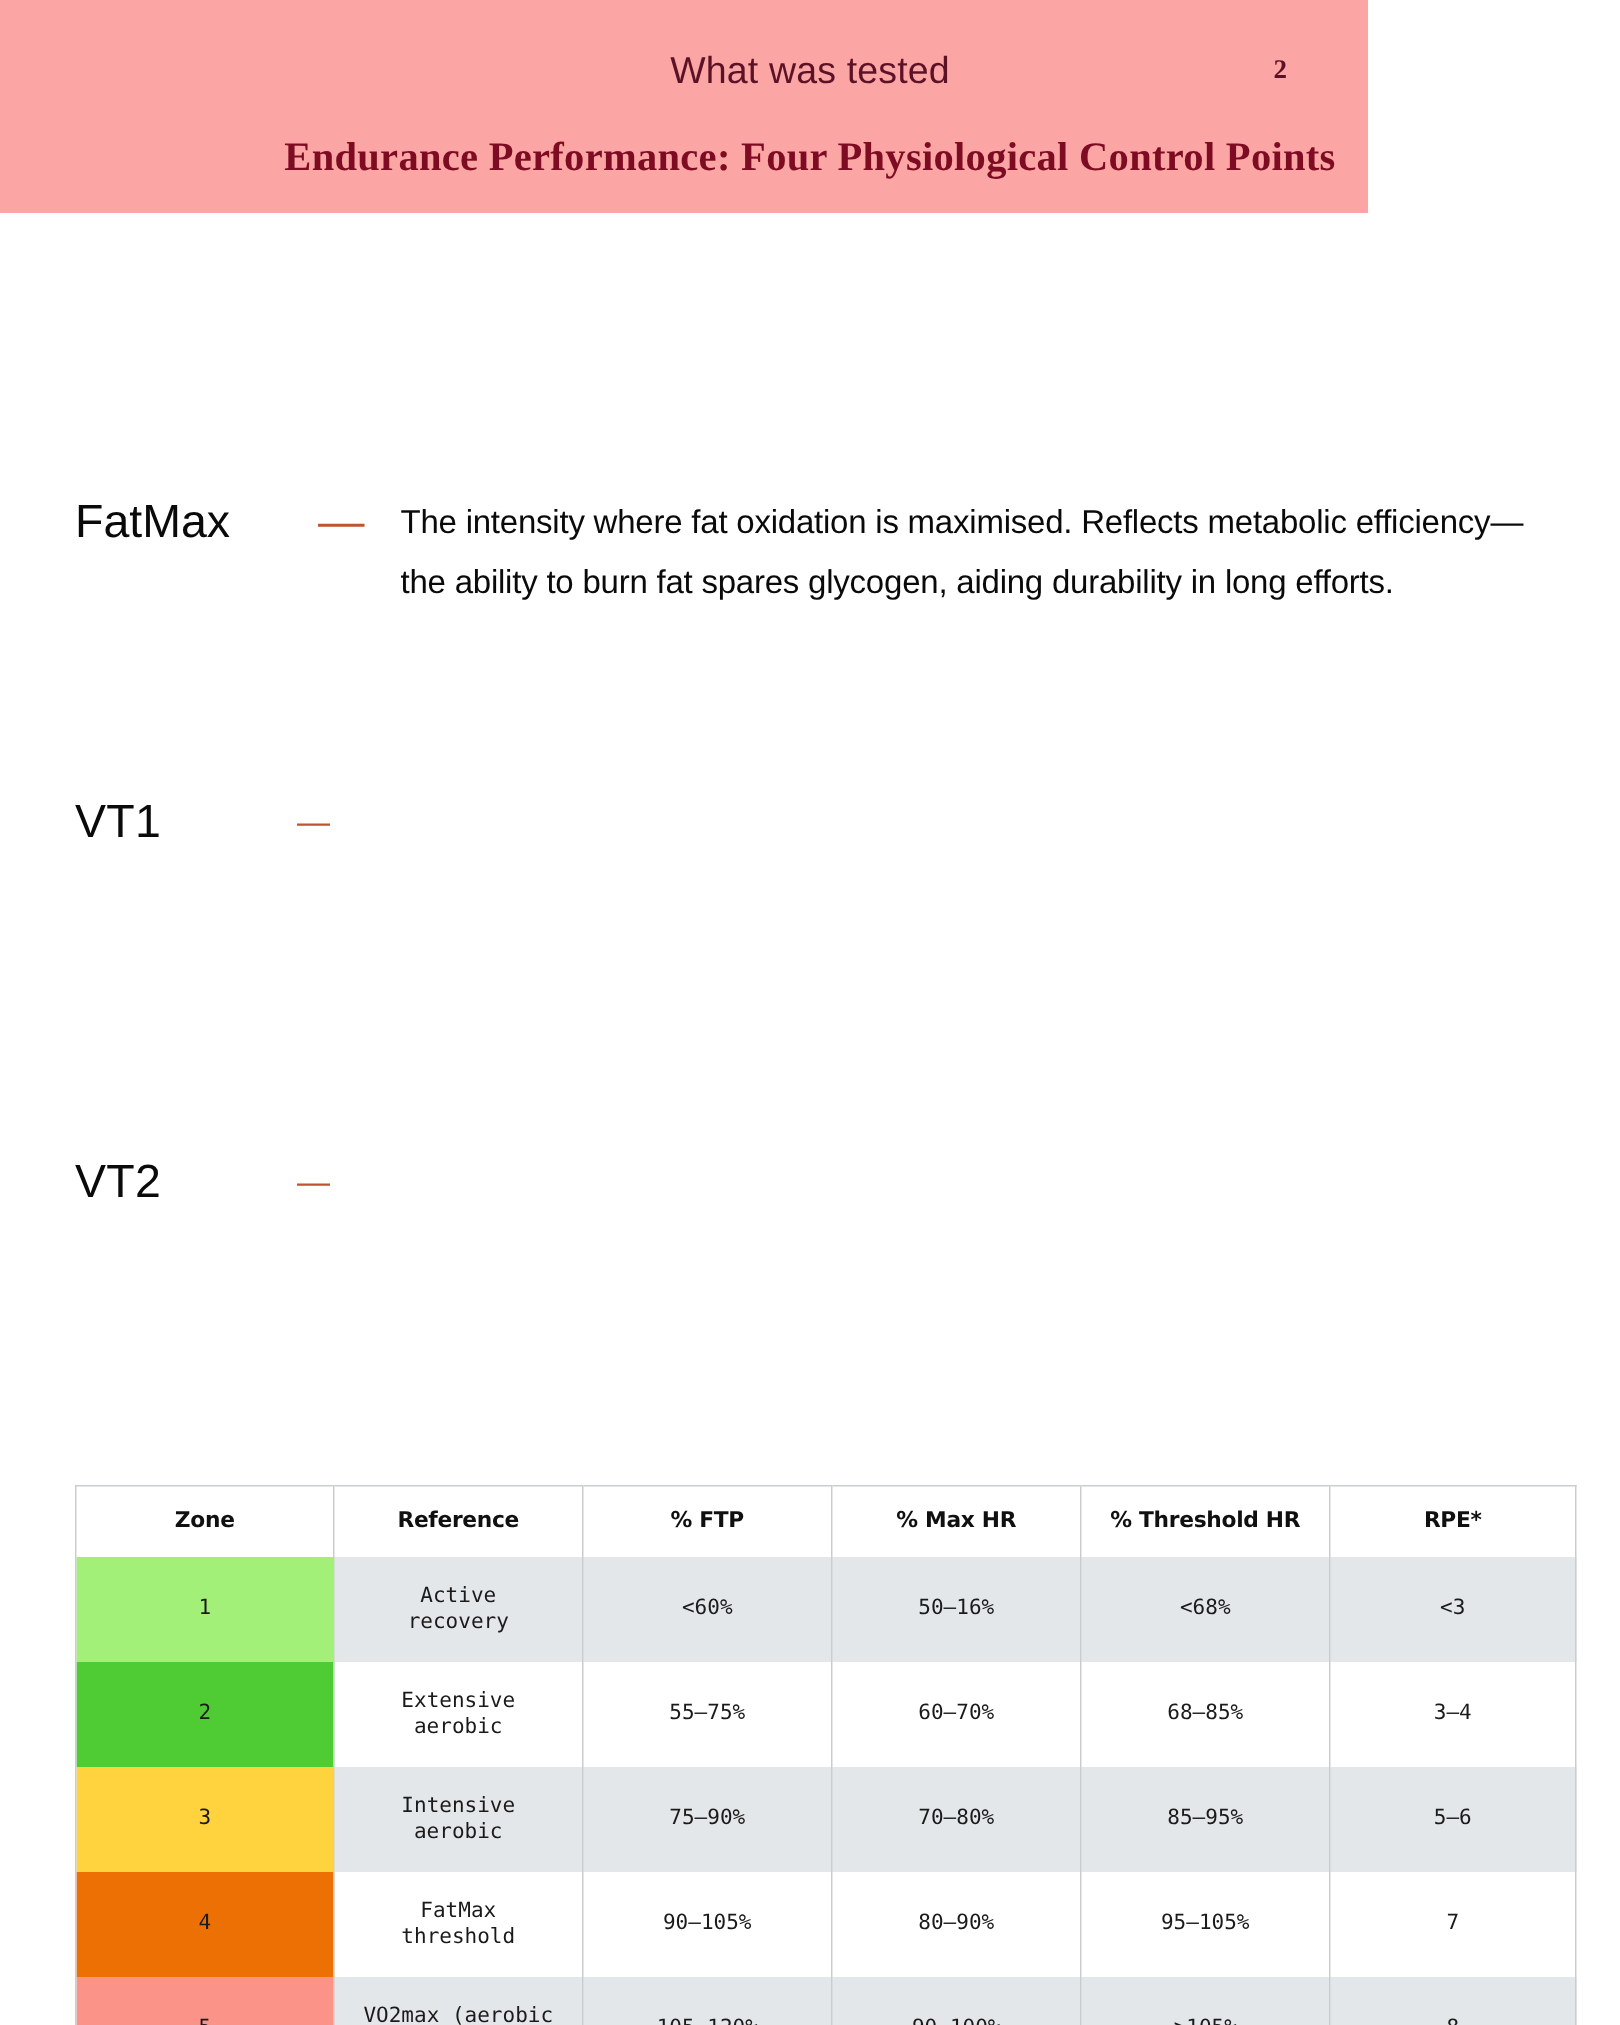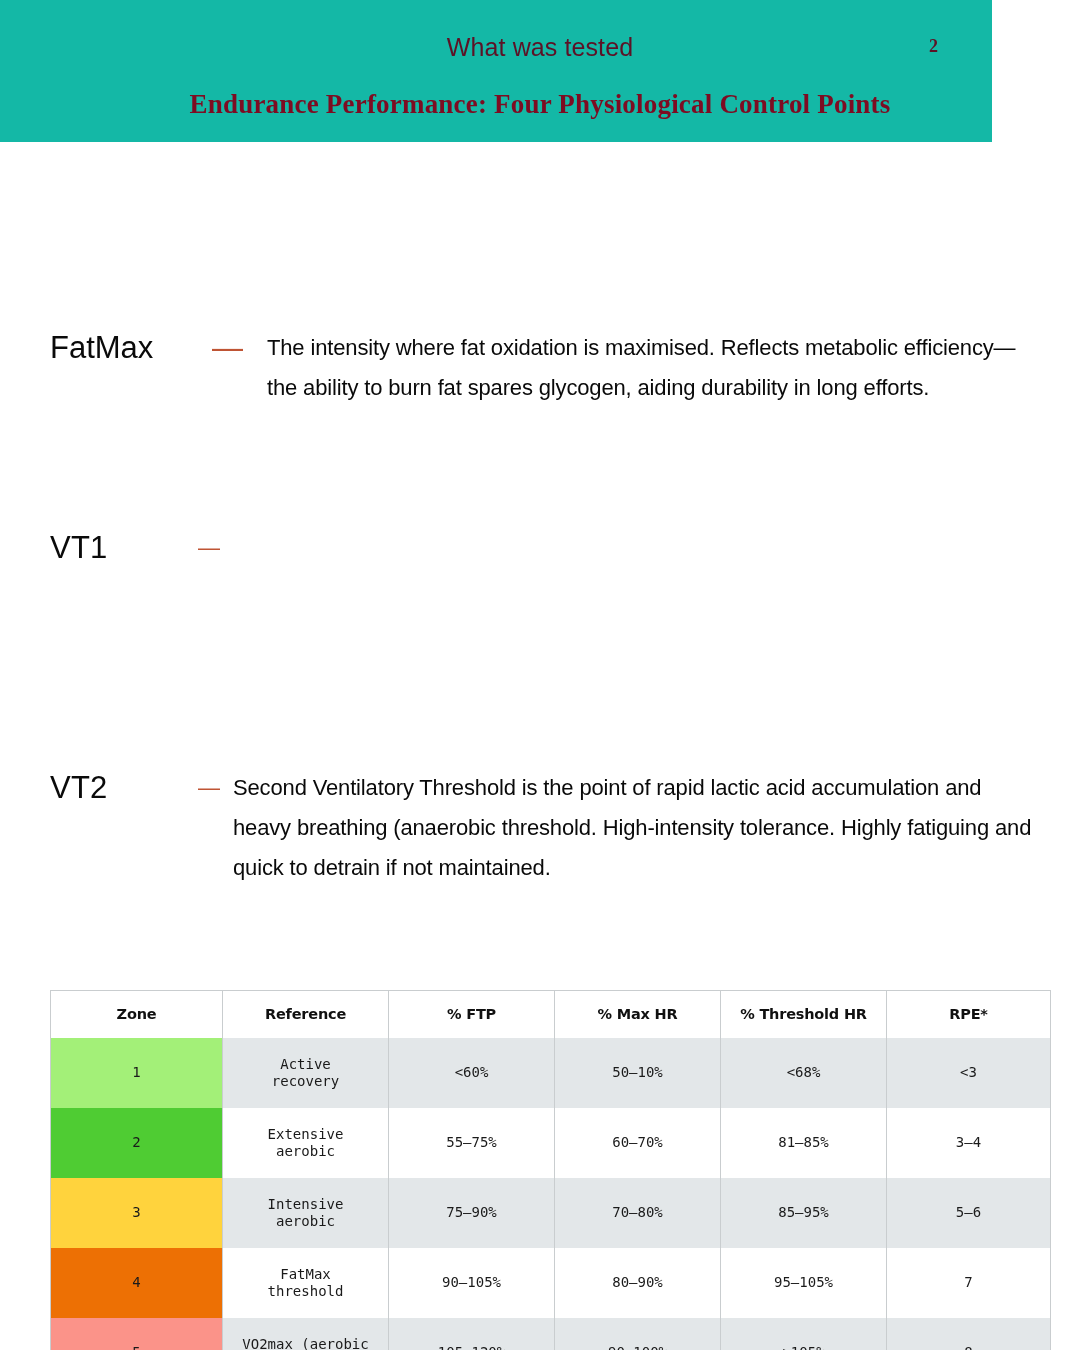--- a/index.html
+++ b/index.html
@@ -16,23 +16,23 @@
     position: relative;
     width: 1080px;
     height: 1350px;
     background: #ffffff;
     overflow: hidden;
   }
 
   
   .header-band {
     position: relative;
-    width: 992px;
+    width: 912px;
     height: 142px;
-    background: #14b8a6;
+    background: #fca5a5;
   }
 
   .eyebrow {
     position: absolute;
     top: 33px;
     left: 0;
     width: 1080px;
     text-align: center;
     font-family: "Liberation Sans", sans-serif;
     font-size: 25px;
@@ -215,21 +215,20 @@
     </div>
 
     <div class="def-row" id="row-vt1">
       <div class="def-term">VT1</div>
       <div class="def-dash small">—</div>
     </div>
 
     <div class="def-row" id="row-vt2">
       <div class="def-term">VT2</div>
       <div class="def-dash small">—</div>
-      <div class="def-desc">Second Ventilatory Threshold is the point of rapid lactic acid accumulation and heavy breathing (anaerobic threshold. High-intensity tolerance. Highly fatiguing and quick to detrain if not maintained.</div>
     </div>
 
     <div class="def-row" id="row-vo2max">
       <div class="def-term"><span>VO</span><sub>2</sub><span>max</span></div>
       <div class="def-dash">—</div>
       <div class="def-desc">Maximal oxygen uptake. It is the maximum volume of oxygen your body can process per minute.</div>
     </div>
 
   </div>
 
@@ -252,31 +251,31 @@
           <th>% Threshold HR</th>
           <th>RPE*</th>
         </tr>
       </thead>
       <tbody id="zone-table-body">
           <tr class="stripe">
             <td class="zone-cell" style="background: rgb(163, 240, 120);">1</td>
             <td class="ref-cell">Active
 recovery</td>
             <td>&lt;60%</td>
-            <td>50–10%</td>
+            <td>50–16%</td>
             <td>&lt;68%</td>
             <td>&lt;3</td>
           </tr>
           <tr class="plain">
             <td class="zone-cell" style="background: rgb(79, 204, 51);">2</td>
             <td class="ref-cell">Extensive
 aerobic</td>
             <td>55–75%</td>
             <td>60–70%</td>
-            <td>81–85%</td>
+            <td>68–85%</td>
             <td>3–4</td>
           </tr>
           <tr class="stripe">
             <td class="zone-cell" style="background: rgb(255, 211, 61);">3</td>
             <td class="ref-cell">Intensive
 aerobic</td>
             <td>75–90%</td>
             <td>70–80%</td>
             <td>85–95%</td>
             <td>5–6</td>

